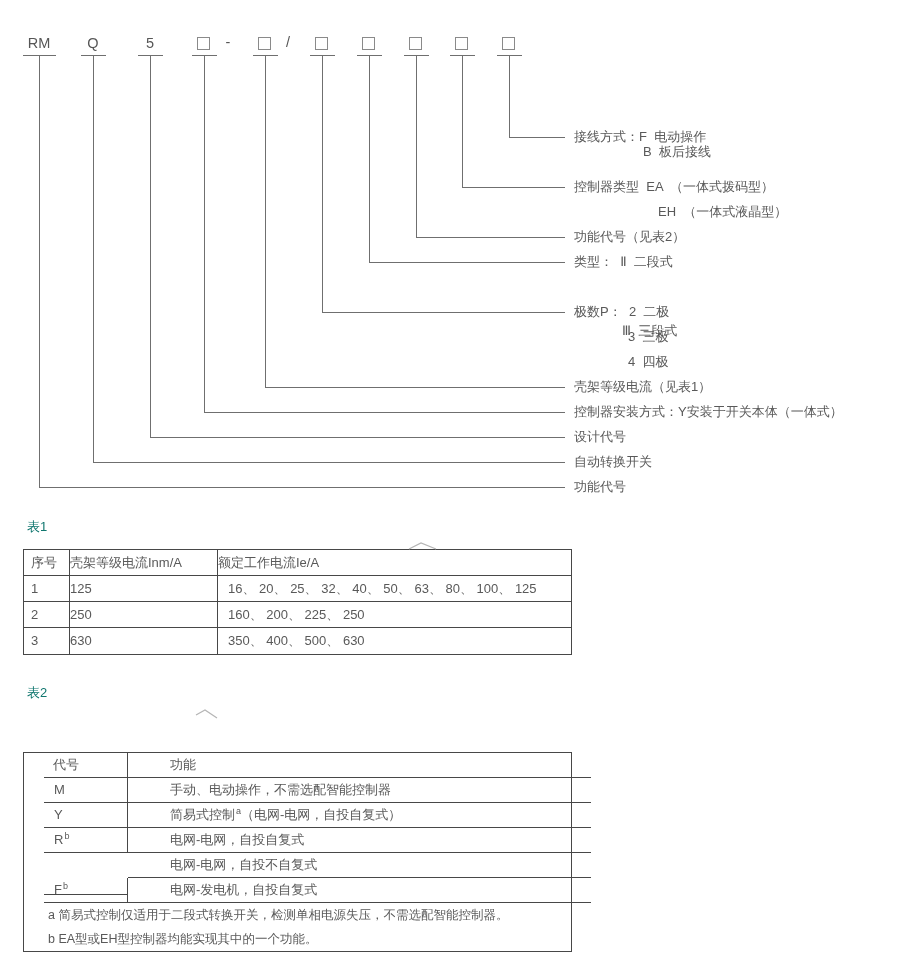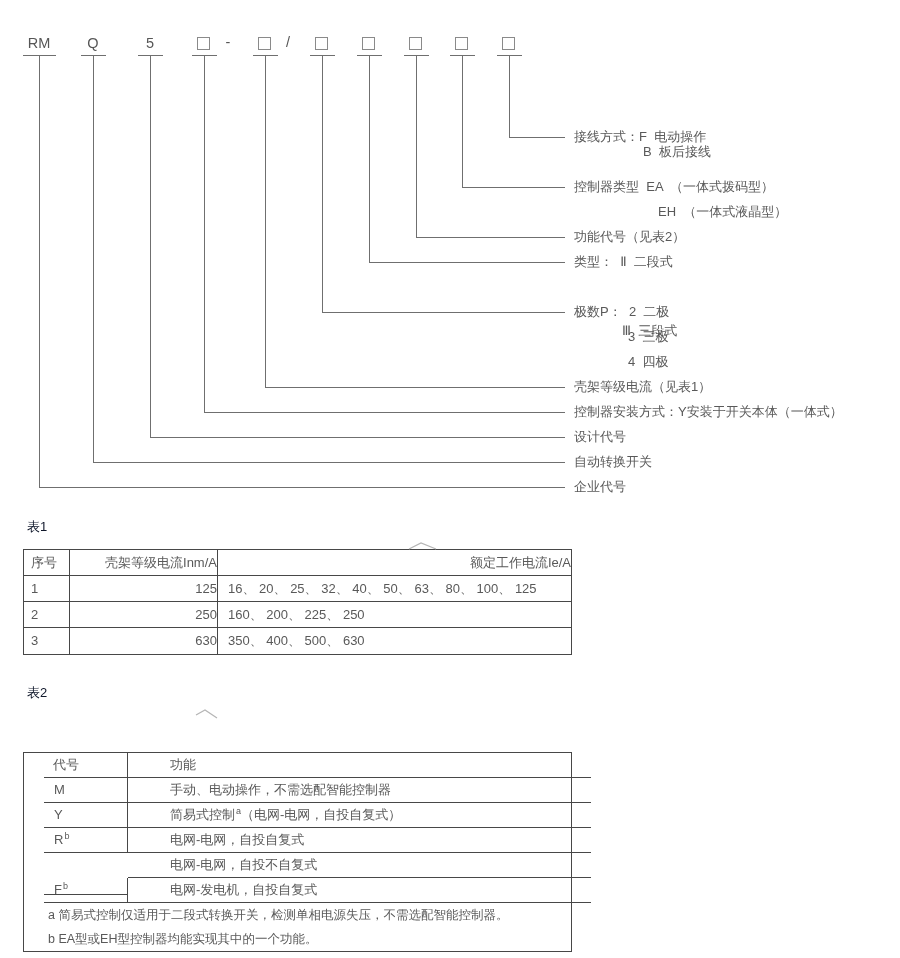--- a/index.html
+++ b/index.html
@@ -18,34 +18,34 @@
   .sym-box {
     position:absolute; width:11px; height:11px;
     border:1.5px solid #8a8a8a; background:#fff;
   }
   .dline { position:absolute; background:#6f6f6f; }
   .dlabel {
     position:absolute; font-size:13px; line-height:18px;
     white-space:pre; color:#595959;
   }
   
-  .caption { position:absolute; font-size:13px; color:#0f172a; }
+  .caption { position:absolute; font-size:13px; color:#0f766e; }
   
   .grid-table {
     position:absolute; display:grid; box-sizing:border-box;
     border:1px solid #474747; background:#fff; width:549px;
   }
   .cell {
     box-sizing:border-box; display:block; white-space:pre; overflow:hidden;
     border-right:1px solid #474747; border-bottom:1px solid #474747;
     font-size:13px; color:#595959;
   }
   .cell.last-col { border-right:none; }
   .cell.last-row { border-bottom:none; }
-  .cell.center { text-align:right; }
+  .cell.center { text-align:left; }
   .lh26 { line-height:25px; }
   .lh25 { line-height:24px; }
   .pl7  { padding-left:7px; }
   .pl9  { padding-left:9px; }
   .pl10 { padding-left:10px; }
   .pl42 { padding-left:42px; }
   .footcell {
     grid-column:1 / 3; border-right:none; border-bottom:none;
     padding:0 0 0 4px; font-size:12.5px;
   }
@@ -108,21 +108,21 @@
       <div class="dlabel" style="left: 574px; top: 228px;">功能代号（见表2）</div>
       <div class="dlabel" style="left: 574px; top: 253px;">类型：  Ⅱ  二段式</div>
       <div class="dlabel" style="left: 622px; top: 278px; margin-top: 44px;">Ⅲ  三段式</div>
       <div class="dlabel" style="left: 574px; top: 303px;">极数P：  2  二极</div>
       <div class="dlabel" style="left: 628px; top: 328px;">3  三极</div>
       <div class="dlabel" style="left: 628px; top: 353px;">4  四极</div>
       <div class="dlabel" style="left: 574px; top: 378px;">壳架等级电流（见表1）</div>
       <div class="dlabel" style="left: 574px; top: 403px;">控制器安装方式：Y安装于开关本体（一体式）</div>
       <div class="dlabel" style="left: 574px; top: 428px;">设计代号</div>
       <div class="dlabel" style="left: 574px; top: 453px;">自动转换开关</div>
-      <div class="dlabel" style="left: 574px; top: 478px;">企业代号</div>
+      <div class="dlabel" style="left: 574px; top: 478px;">功能代号</div>
     </div>
 
   <div class="caption" style="left:27px;top:518px;">表1</div>
 
   <div id="table1" class="grid-table" style="left: 23px; top: 549px; grid-template-columns: 46px 148px 353px; grid-template-rows: repeat(4, 26px); border-color: rgb(71, 71, 71);">
       <div class="cell lh26 pl7" style="border-right-color: rgb(71, 71, 71); border-bottom-color: rgb(71, 71, 71);">序号</div>
       <div class="cell lh26 center" style="border-right-color: rgb(71, 71, 71); border-bottom-color: rgb(71, 71, 71);">壳架等级电流Inm/A</div>
       <div class="cell lh26 center last-col" style="border-right-color: rgb(71, 71, 71); border-bottom-color: rgb(71, 71, 71);">额定工作电流Ie/A</div>
       <div class="cell lh26 pl7" style="border-right-color: rgb(71, 71, 71); border-bottom-color: rgb(71, 71, 71);">1</div>
       <div class="cell lh26 center" style="border-right-color: rgb(71, 71, 71); border-bottom-color: rgb(71, 71, 71);">125</div>

